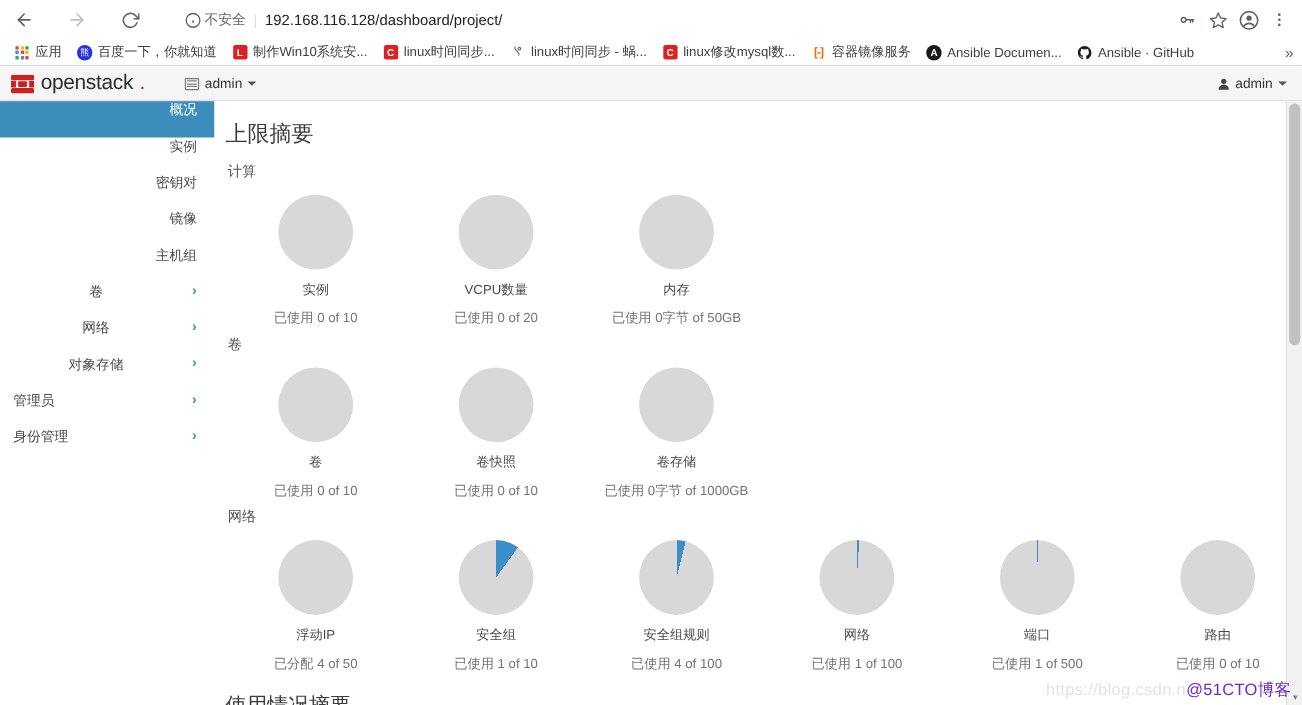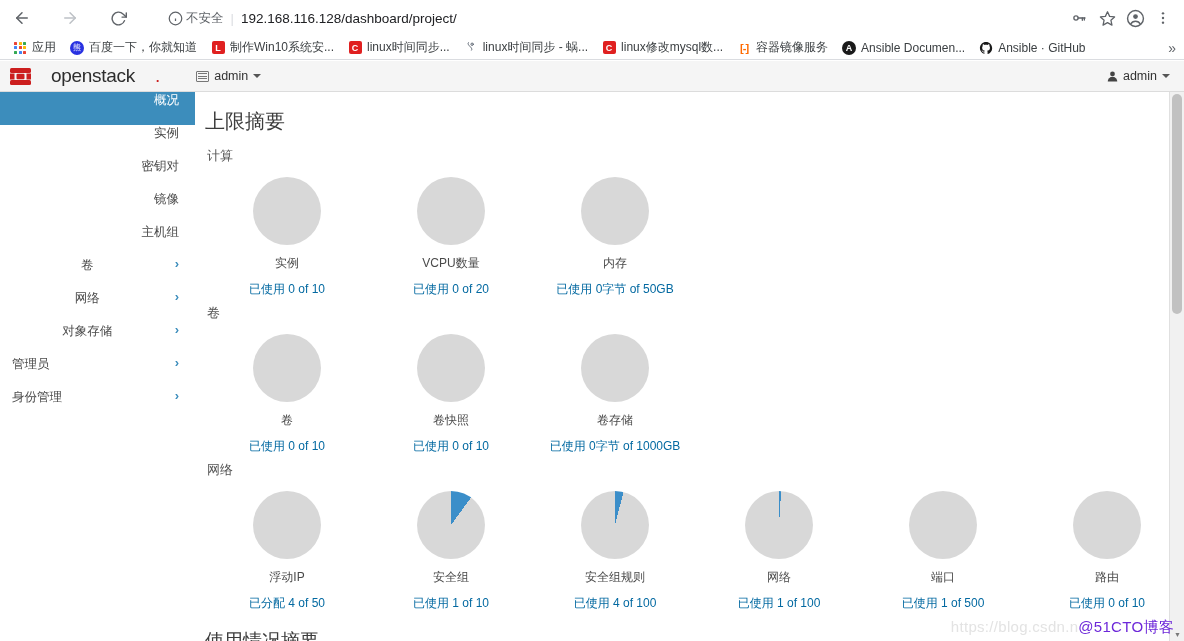--- a/index.html
+++ b/index.html
@@ -96,21 +96,21 @@
     background: #ffffff; overflow: hidden;
   }
 
   
   .os-header {
     height: 31px; background: #f5f5f5;
     border-bottom: 1px solid #dcdcdc;
     display: flex; align-items: center; padding: 0 10px;
     position: relative;
   }
-  .os-logo { display:flex; align-items:center; gap:20px; margin-left:0px; }
+  .os-logo { display:flex; align-items:center; gap:6px; margin-left:0px; }
   .os-logo-mark {
     width: 21px; height: 17px; position: relative; flex:none;
   }
   .os-logo-text {
     font-size: 19px; color: #2d2d2d; font-weight: 400; letter-spacing:-0.3px;
   }
   .os-logo-dot { font-size: 19px; color:#cc1f1f; }
 
   .os-project-sel {
     display:flex; align-items:center; gap:5px;
@@ -177,21 +177,21 @@
     padding-top: 10px;
   }
   .donut {
     width: 68px; height: 68px; border-radius: 50%;
     background: #d8d8d8;
   }
   .q-label {
     font-size: 12px; color: #4a4a4a; margin-top: 10px; text-align:center;
   }
   .q-used {
-    font-size: 12px; color: #0369a1; margin-top: 9px; text-align:center; white-space:nowrap;
+    font-size: 12px; color: #737373; margin-top: 9px; text-align:center; white-space:nowrap;
   }
   .usage-title {
     font-size: 19px; color: #3c3c3c; font-weight: 400;
     margin-top: 16px;
   }
 
   
   .watermark {
     position: absolute; right: 10px; bottom: 4px;
     font-size: 15px; color: #e3e3e3; white-space:nowrap;

